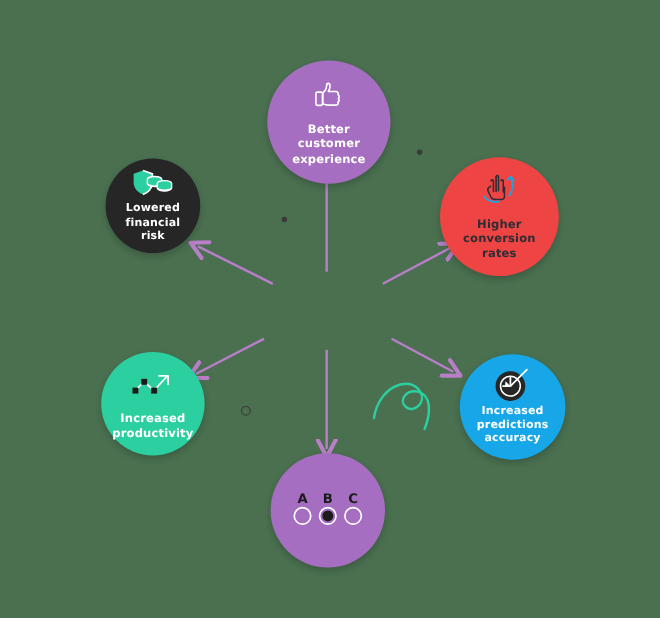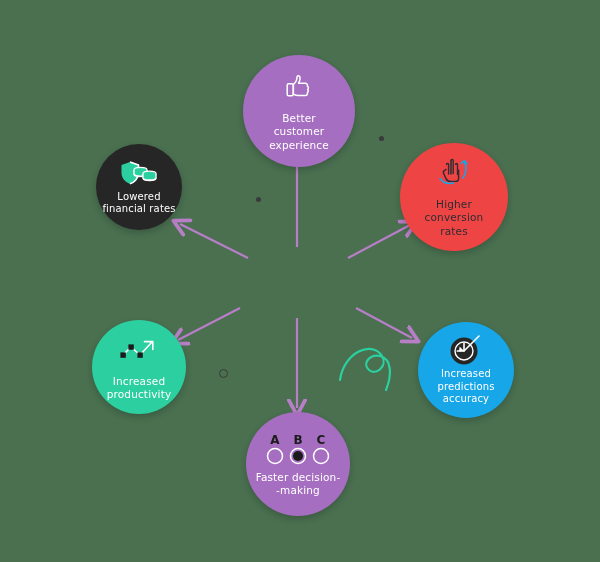--- a/index.html
+++ b/index.html
@@ -50,21 +50,21 @@
     width: 42px;
     height: 38px;
     display: flex;
     align-items: center;
     justify-content: center;
     margin-bottom: 4px;
   }
   .node .node-label {
     text-align: center;
     font-size: 10.5px;
-    font-weight: normal;
+    font-weight: bold;
     line-height: 1.25;
     letter-spacing: 0.15px;
     padding: 0 6px;
     white-space: pre-line;
   }
 
   
   #node-better-customer-experience {
     left: 243px; top: 55px; width: 112px; height: 112px;
     background: #a66ec0;
@@ -199,21 +199,21 @@
         </g>
         <g fill="#2ccf9f" stroke="#ffffff" stroke-width="1.3">
           <ellipse cx="30.5" cy="13.8" rx="6.5" ry="2.6"></ellipse>
           <path d="M24,13.8 L24,18 C24,19.4 26.9,20.6 30.5,20.6
                    C34.1,20.6 37,19.4 37,18 L37,13.8"></path>
           <path d="M24,17.4 C24,18.8 26.9,20 30.5,20 C34.1,20 37,18.8 37,17.4"></path>
         </g>
       </svg>
     </span>
     <span class="node-label">Lowered
-financial rates</span>
+financial risk</span>
   </div>
 
   <div class="node" id="node-increased-productivity">
     <span class="icon-wrap">
       <svg width="40" height="30" viewBox="0 0 40 30">
         <polyline points="4,18 12,10 21,18 33,5" fill="none" stroke="#ffffff" stroke-width="1.6" stroke-linecap="round" stroke-linejoin="round"></polyline>
         <path d="M25.5,4.6 L33.8,4.6 L33.8,12.4" fill="none" stroke="#ffffff" stroke-width="1.6" stroke-linecap="round" stroke-linejoin="round"></path>
         <rect x="1.4" y="15.4" width="5.4" height="5.4" fill="#1b1b1b"></rect>
         <rect x="9.4" y="7.4" width="5.4" height="5.4" fill="#1b1b1b"></rect>
         <rect x="18.4" y="15.4" width="5.4" height="5.4" fill="#1b1b1b"></rect>
@@ -243,17 +243,15 @@
       <svg width="66" height="36" viewBox="0 0 66 36">
         <text x="10" y="13" font-family="DejaVu Sans, sans-serif" font-size="12" font-weight="bold" fill="#1b1b1b" text-anchor="middle">A</text>
         <text x="33" y="13" font-family="DejaVu Sans, sans-serif" font-size="12" font-weight="bold" fill="#1b1b1b" text-anchor="middle">B</text>
         <text x="56" y="13" font-family="DejaVu Sans, sans-serif" font-size="12" font-weight="bold" fill="#1b1b1b" text-anchor="middle">C</text>
         <circle cx="10" cy="25" r="7.5" fill="none" stroke="#ffffff" stroke-width="1.5"></circle>
         <circle cx="33" cy="25" r="7.5" fill="none" stroke="#ffffff" stroke-width="1.5"></circle>
         <circle cx="33" cy="25" r="5" fill="#1b1b1b"></circle>
         <circle cx="56" cy="25" r="7.5" fill="none" stroke="#ffffff" stroke-width="1.5"></circle>
       </svg>
     </span>
-    <span class="node-label">Faster decision-
--making</span>
   </div>
 
 </div>
 
 </body></html>

